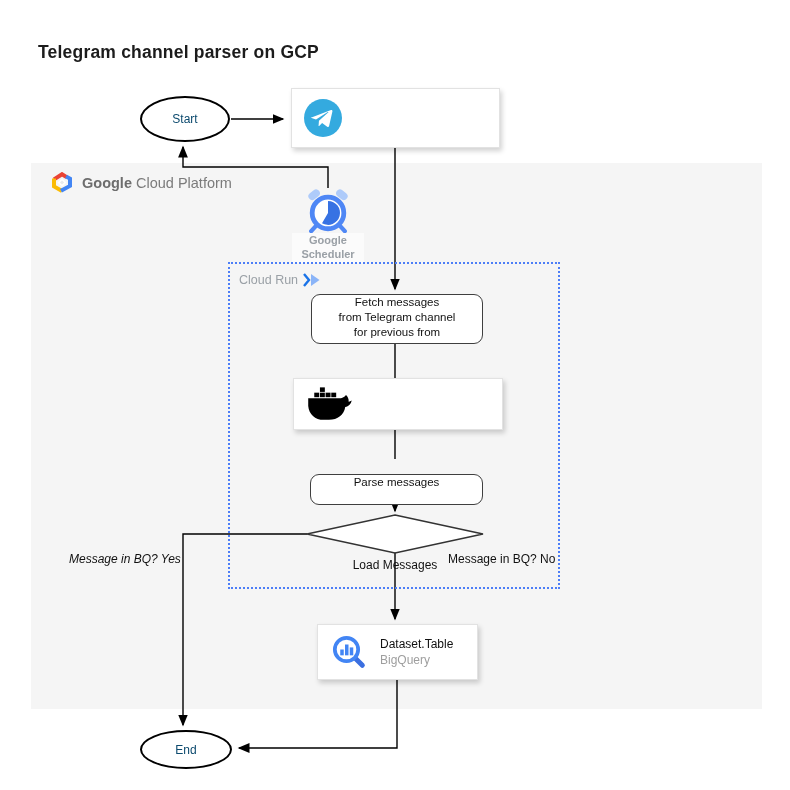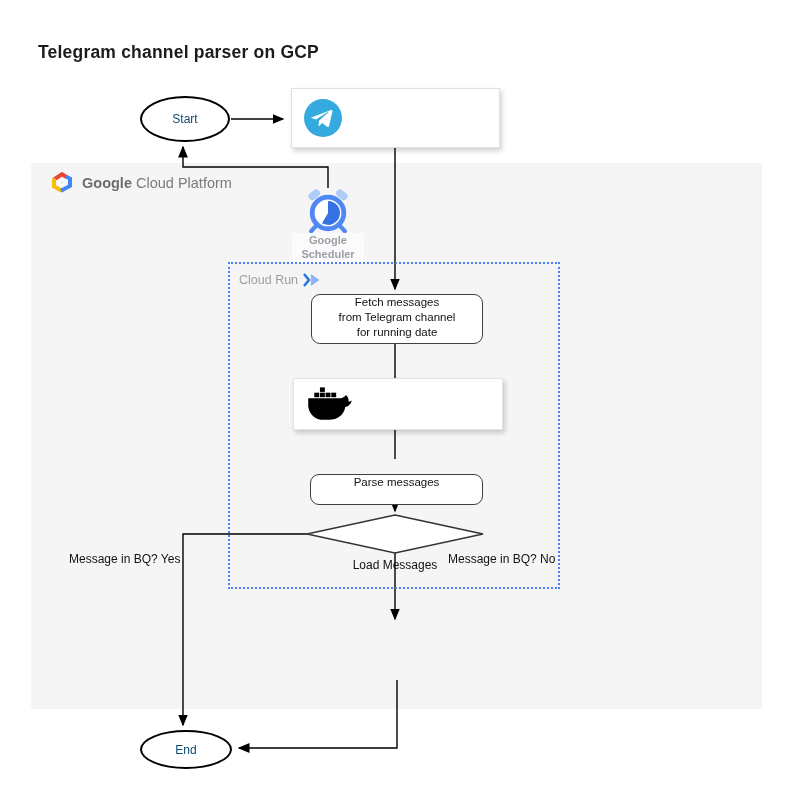--- a/index.html
+++ b/index.html
@@ -121,21 +121,21 @@
           <path d="M1,1 L6,7 L1,13" fill="none" stroke="#1A73E8" stroke-width="2.4"></path>
           <path d="M8,1 L16.5,7 L8,13 Z" fill="#8AB4F8"></path>
         </svg>
       </span>
     </div>
   </div>
 
   <div class="node roundbox" style="left:311px;top:294px;width:172px;height:50px;">
     <span>Fetch messages</span>
     <span>from Telegram channel</span>
-    <span>for running date</span>
+    <span>for previous from</span>
   </div>
 
   <div class="node card" style="left:293px;top:378px;width:210px;height:52px;">
     <span class="icon-wrap" style="width:70px;">
       <svg width="46" height="34" viewBox="0 0 24 18">
         <rect x="7.2" y="0.2" width="2.6" height="2.4" fill="#000"></rect>
         <rect x="4.2" y="3.0" width="2.6" height="2.4" fill="#000"></rect>
         <rect x="7.2" y="3.0" width="2.6" height="2.4" fill="#000"></rect>
         <rect x="10.2" y="3.0" width="2.6" height="2.4" fill="#000"></rect>
         <rect x="13.2" y="3.0" width="2.6" height="2.4" fill="#000"></rect>
@@ -143,21 +143,36 @@
       </svg>
     </span>
   </div>
 
   <div class="node roundbox" style="left:310px;top:474px;width:173px;height:31px;">
     <span>Parse messages</span>
   </div>
 
   <div class="diamond-text">Load Messages</div>
 
-  <div class="edge-label" style="left:69px;top:552px;">Message in BQ? Yes</div>
+  <div class="edge-label" style="left:69px;top:552px;font-style:italic;">Message in BQ? Yes</div>
   <div class="edge-label" style="left:402px;top:552px;margin-left:46px;">Message in BQ? No</div>
 
+  <div class="node card" style="left:317px;top:624px;width:161px;height:56px;">
+    <span class="icon-wrap" style="width:62px;">
+      <svg width="40" height="40" viewBox="0 0 48 48">
+        <line x1="30" y1="30" x2="40" y2="40" stroke="#3B6FE0" stroke-width="6" stroke-linecap="round"></line>
+        <circle cx="21" cy="21" r="14" fill="#ffffff" stroke="#4285F4" stroke-width="4.5"></circle>
+        <rect x="13.5" y="21" width="4.2" height="7" fill="#4285F4"></rect>
+        <rect x="19.2" y="15" width="4.2" height="13" fill="#4285F4"></rect>
+        <rect x="24.9" y="18.5" width="4.2" height="9.5" fill="#4285F4"></rect>
+      </svg>
+    </span>
+    <span class="lines left">
+      <span>Dataset.Table</span><br>
+      <span class="sub">BigQuery</span>
+    </span>
+  </div>
 
   <div class="node ellipse" style="left:140px;top:730px;width:92px;height:39px;text-align:right;">
     <span>End</span>
   </div>
 
 </div>
 
 </body></html>

